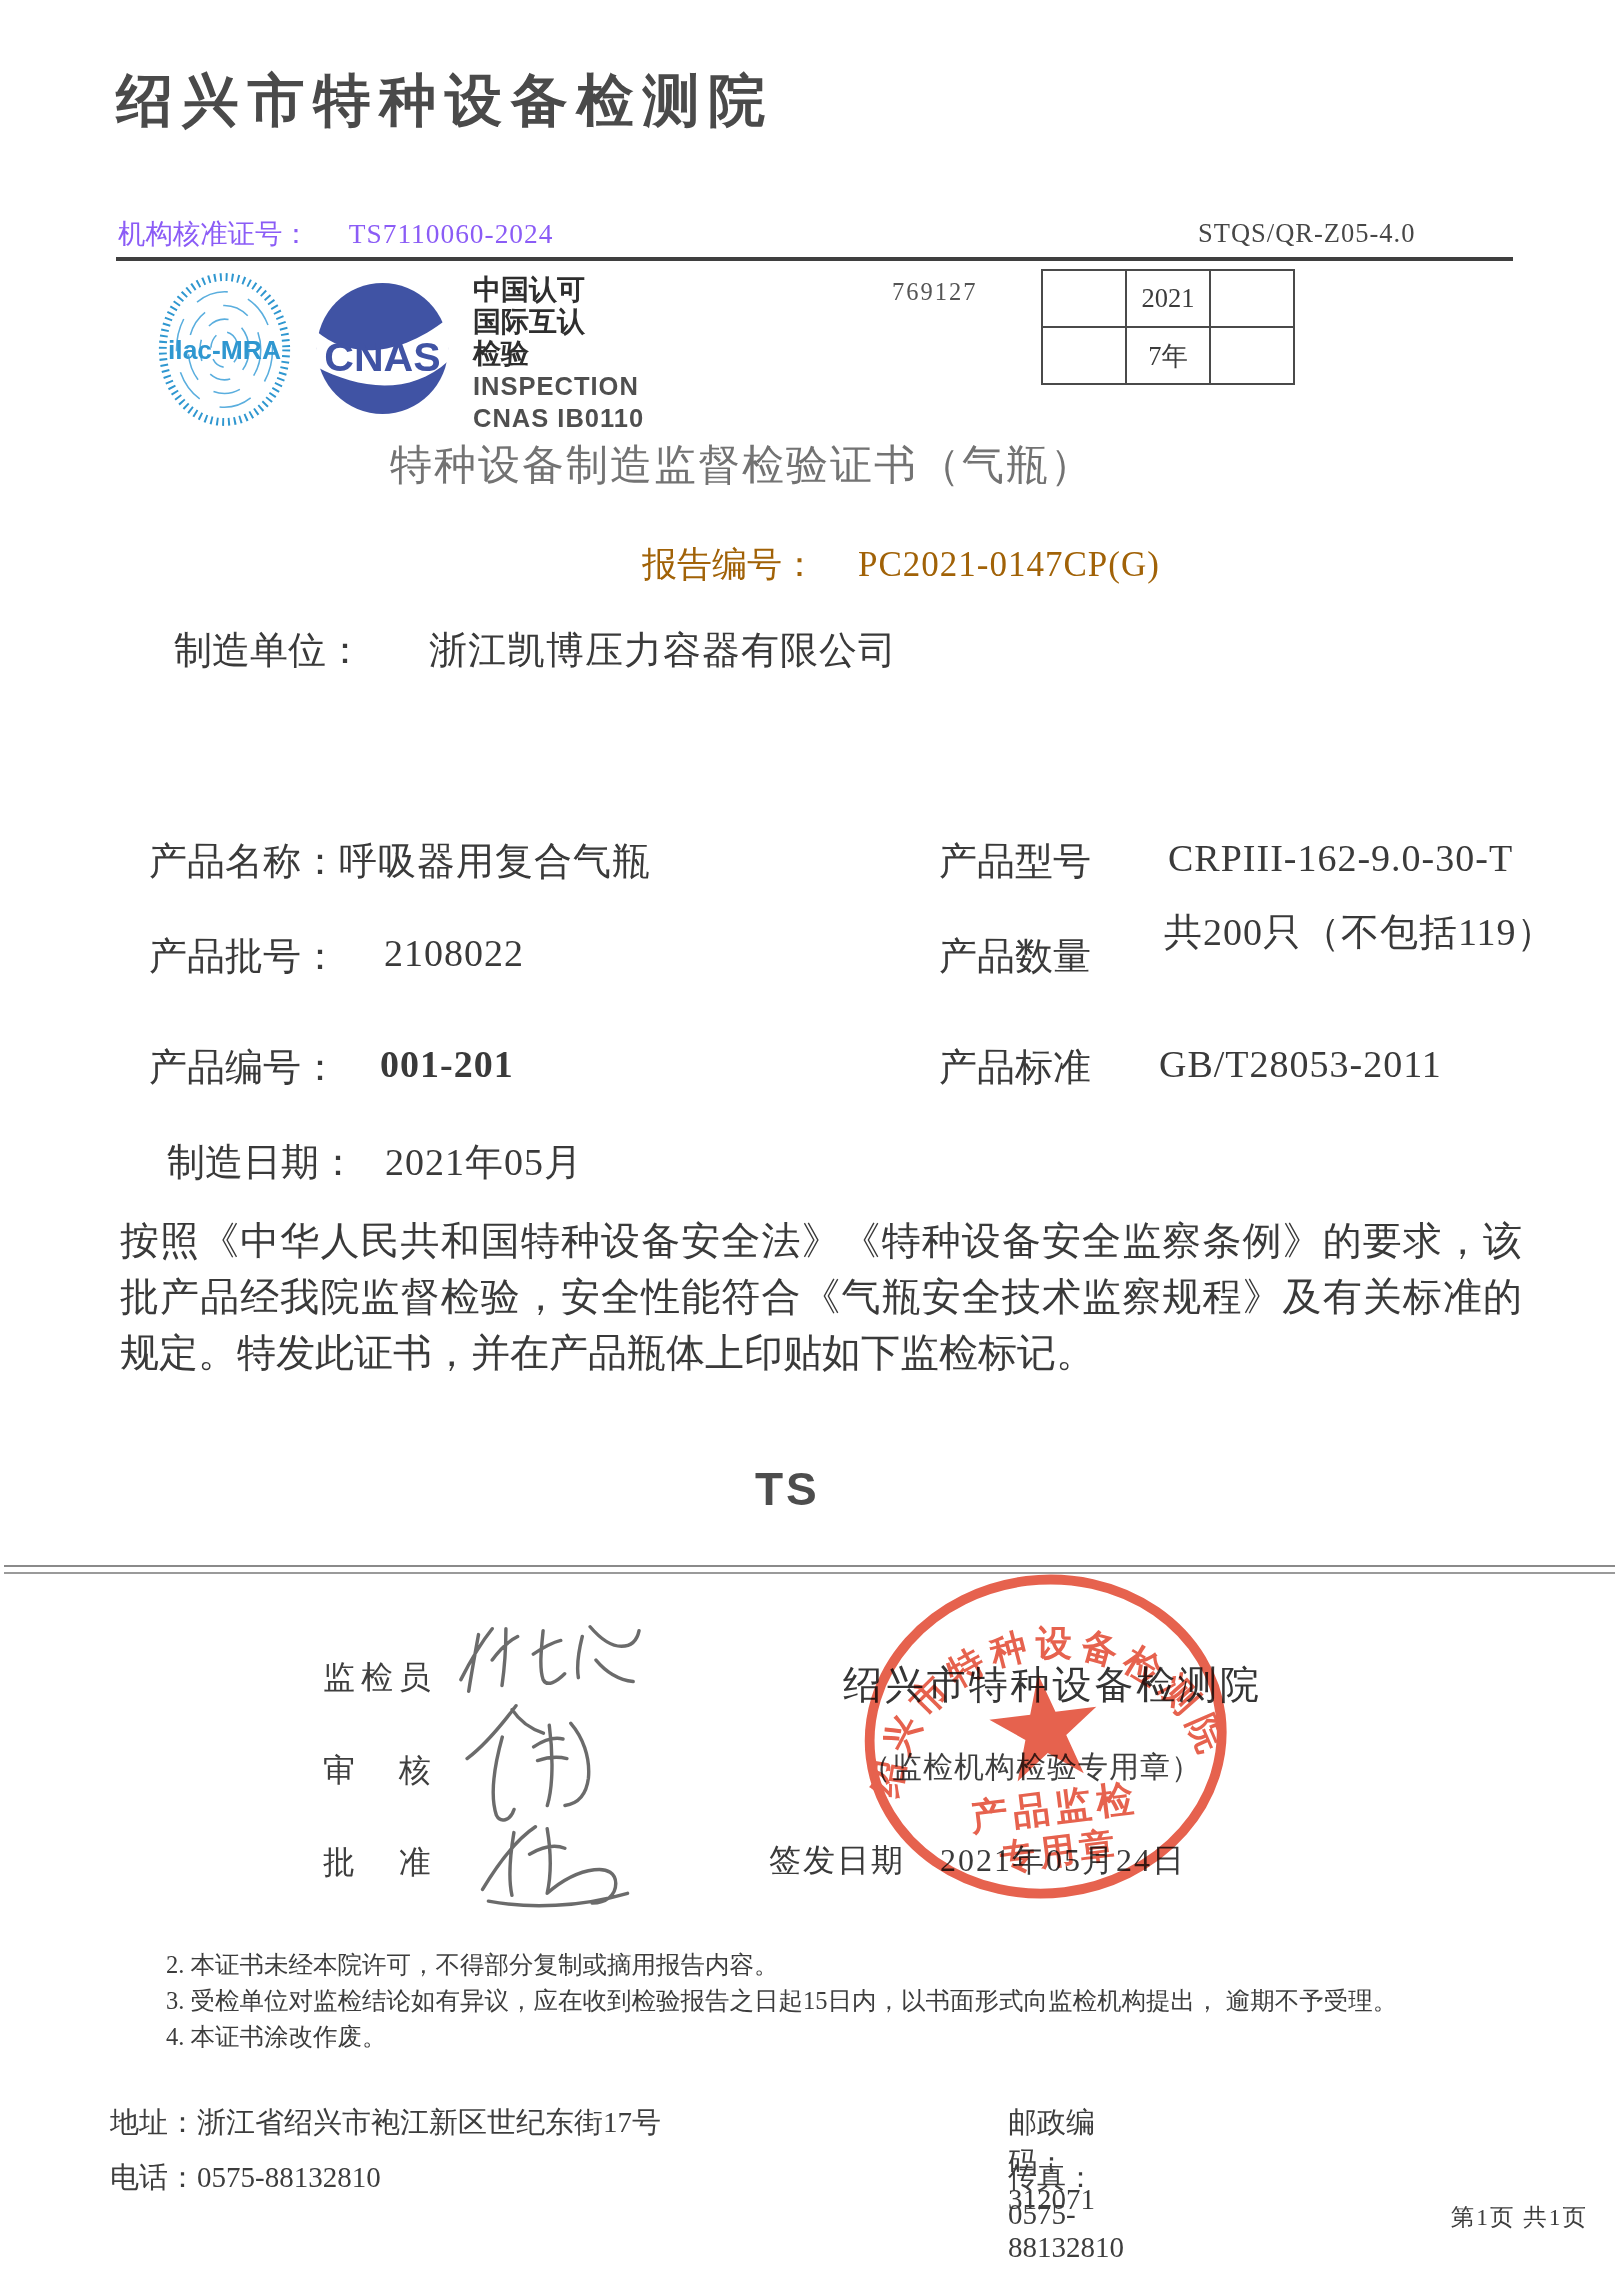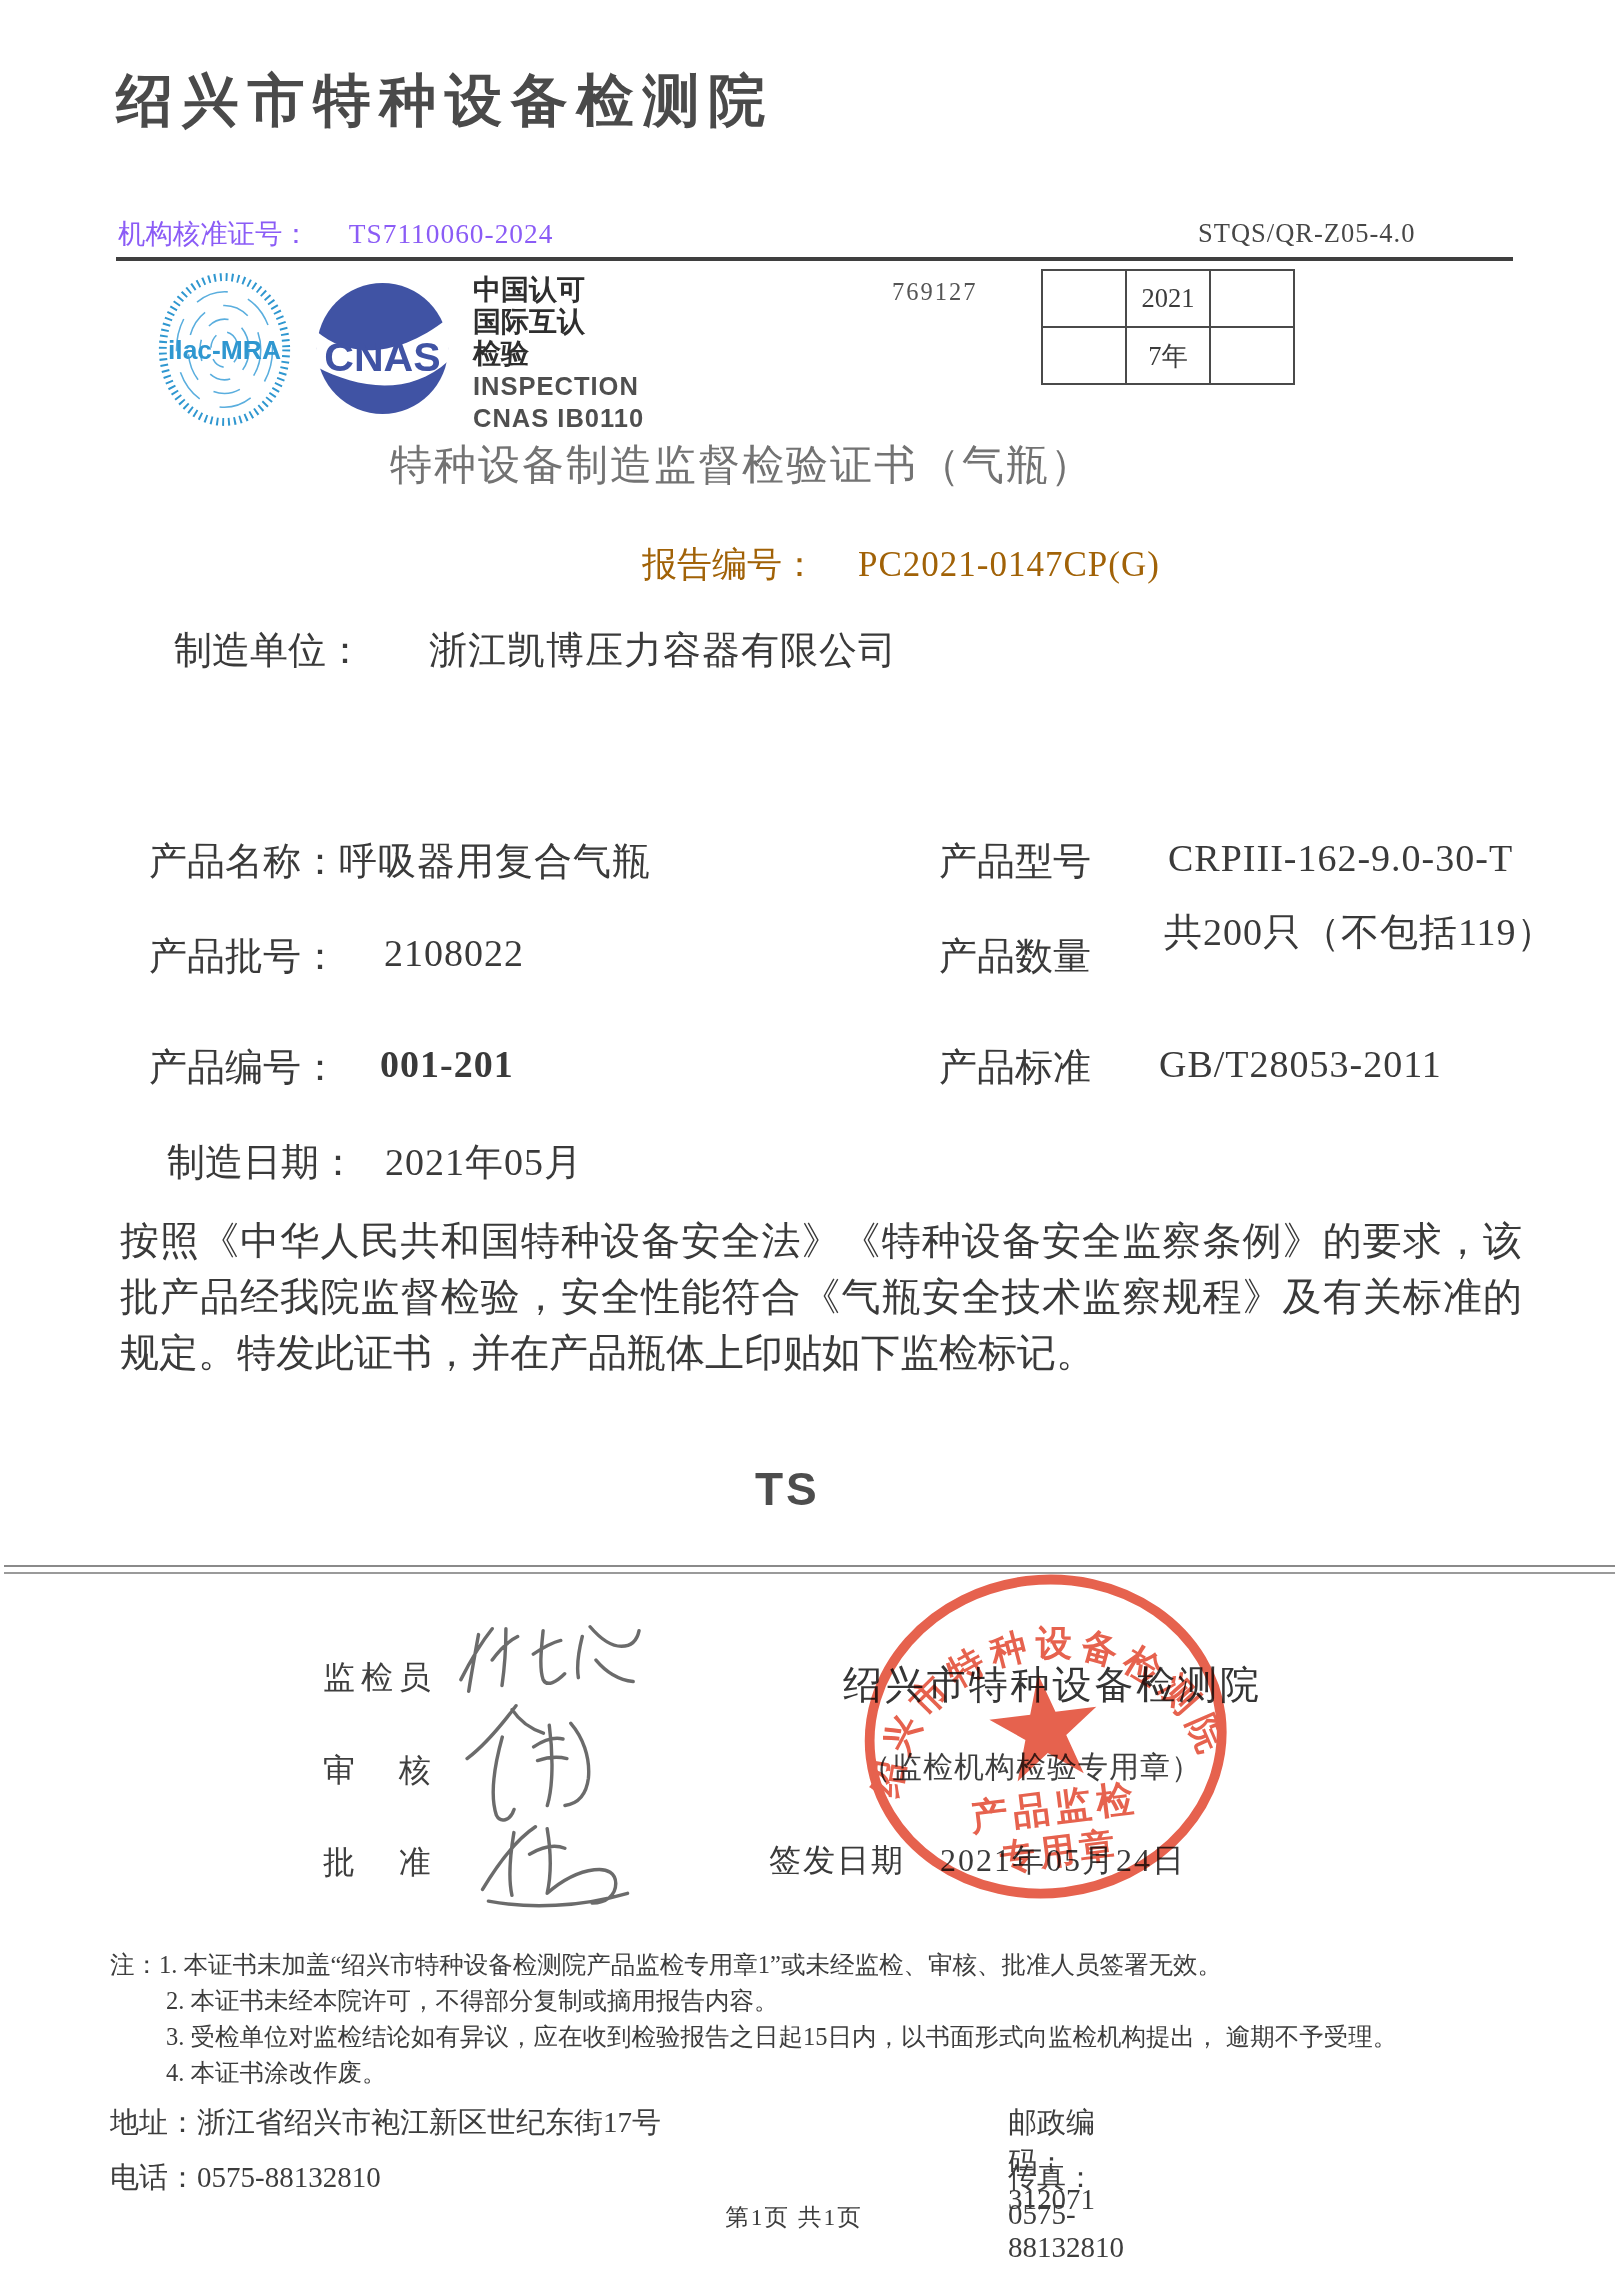--- a/index.html
+++ b/index.html
@@ -47,21 +47,21 @@
   .issue-row{left:769px;top:1839px;font-size:32px;color:#3a3a3a;z-index:2;letter-spacing:2px;}
   .issue-row .val{margin-left:35px;}
   .stamp{left:855px;top:1568px;z-index:3;mix-blend-mode:multiply;opacity:.92;transform:rotate(-7deg);}
   
   .notes{left:110px;top:1947px;font-size:24.5px;line-height:36px;color:#3d3d3d;}
   .notes .indent{margin-left:56px;}
   
   .footer-row1{left:110px;top:2103px;font-size:29px;color:#3d3d3d;}
   .footer-row2{left:110px;top:2158px;font-size:29px;color:#3d3d3d;}
   .footer-col2{position:absolute;left:898px;top:0;}
-  .page-info{left:0;top:2201px;width:1588px;text-align:center;font-size:23.5px;color:#3d3d3d;letter-spacing:2px;}
+  .page-info{left:0;top:2201px;width:1588px;text-align:right;font-size:23.5px;color:#3d3d3d;letter-spacing:2px;}
 </style>
 </head>
 <body>
 
 <div class="page">
 
   <div class="abs org-title">绍兴市特种设备检测院</div>
 
   <div class="abs approval-row">
     <span>机构核准证号：</span><span class="val">TS7110060-2024</span>
@@ -192,23 +192,20 @@
       <text font-family="Liberation Serif, DejaVu Serif, serif" font-size="37" font-weight="bold" fill="#e4543f" letter-spacing="7">
         <textPath href="#ringArc" startOffset="50%" text-anchor="middle">绍兴市特种设备检测院</textPath>
       </text>
       <path d="M195,108 L208,148 L250,148 L216,173 L229,214 L195,189 L161,214 L174,173 L140,148 L182,148 Z" fill="#e4543f"></path>
       <text x="195" y="258" text-anchor="middle" font-family="Liberation Serif, DejaVu Serif, serif" font-size="38" font-weight="bold" fill="#e4543f" letter-spacing="5">产品监检</text>
       <text x="195" y="302" text-anchor="middle" font-family="Liberation Serif, DejaVu Serif, serif" font-size="36" font-weight="bold" fill="#e4543f" letter-spacing="5">专用章</text>
     </svg>
   </div>
 
   <div class="abs notes">
-    <div>
-      <span>注：</span><span>1. 本证书未加盖“绍兴市特种设备检测院产品监检专用章1”或未经监检、审核、批准人员签署无效。</span>
-    </div>
     <div class="indent">2. 本证书未经本院许可，不得部分复制或摘用报告内容。</div>
     <div class="indent">3. 受检单位对监检结论如有异议，应在收到检验报告之日起15日内，以书面形式向监检机构提出， 逾期不予受理。</div>
     <div class="indent">4. 本证书涂改作废。</div>
   </div>
 
   <div class="abs footer-row1">
     <span>地址：</span><span>浙江省绍兴市袍江新区世纪东街17号</span>
     <span class="footer-col2">
       <span>邮政编码：</span><span>312071</span>
     </span>

